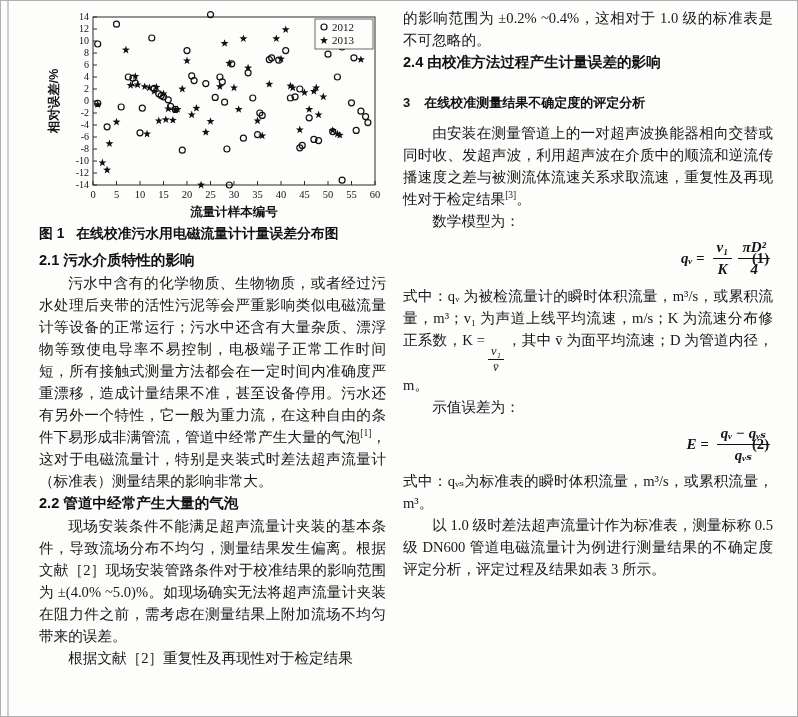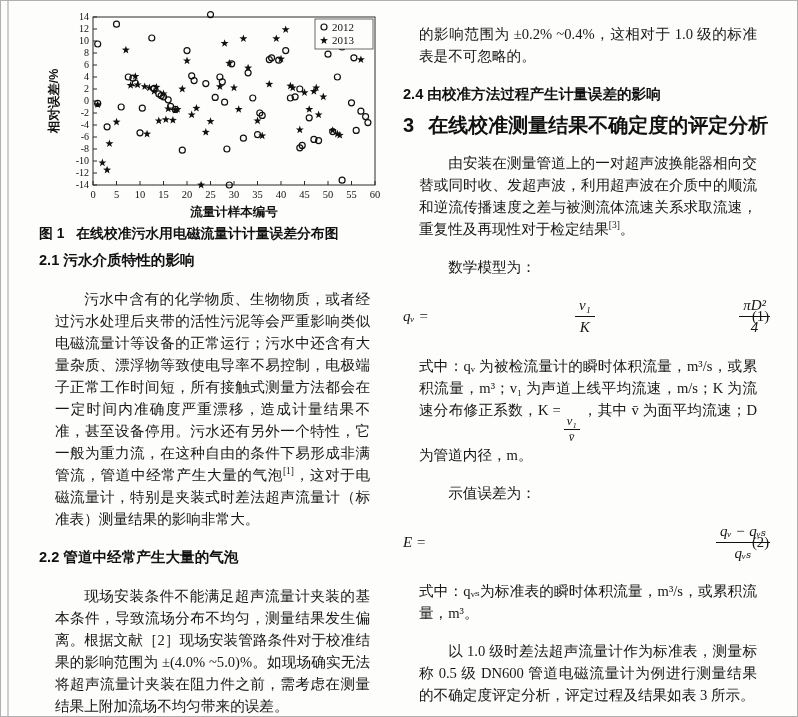--- a/index.html
+++ b/index.html
@@ -7,39 +7,40 @@
     width:798px;height:717px;box-sizing:border-box;
     background:#fdfdfc;border:1px solid #b0b0b0;
     overflow:hidden;display:flex;gap:17px;
     padding:6px 24px 0 38px;
     font-family:"Liberation Serif","DejaVu Serif",serif;
     color:#161616;position:relative;
   }
   .scan-edge{position:absolute;left:6px;top:0;bottom:0;width:2px;background:#cfcfcf;}
   .col-left{width:347px;flex:none;}
   .col-right{flex:1;min-width:0;}
-  p{margin:16px;font-size:14.6px;line-height:22px;text-align:justify;}
+  p{margin:0;font-size:14.6px;line-height:22px;text-align:justify;}
   .indent{text-indent:2em;}
   h3,h4{margin:0;font-family:"Liberation Sans","DejaVu Sans",sans-serif;color:#111;}
   h4{font-size:14.6px;line-height:23px;font-weight:700;}
-  h3{font-size:20px;line-height:22px;font-weight:700;margin:8px 0 8px 0;}
+  h3{font-size:13px;line-height:22px;font-weight:700;margin:18px 0 8px 0;}
   .hno{margin-right:4px;}
   h3 .hno{margin-right:14px;}
   figure{margin:0 0 6px 0;}
   #chart{display:block;margin-left:8px;}
   figcaption{
     font-family:"Liberation Sans","DejaVu Sans",sans-serif;
     font-weight:700;font-size:13.8px;text-align:left;margin-top:4px;color:#111;
   }
   .cap-label{margin-right:12px;}
   sup.ref{font-size:9.5px;line-height:0;vertical-align:super;}
   .eq{
-    display:flex;justify-content:space-between;align-items:center;
-    margin:18px 0;position:relative;font-size:15px;
+    display:flex;justify-content:flex-end;align-items:center;
+    margin:6px 0;position:relative;font-size:15px;
     font-style:italic;
+    font-weight:bold;
   }
   .eq .lhs{margin-right:5px;}
   .frac{display:inline-flex;flex-direction:column;align-items:center;margin:0 3px;line-height:1.25;}
   .frac .fn{border-bottom:1px solid #111;padding:0 4px 1px 4px;}
   .frac .fd{padding-top:1px;}
   .eqnum{position:absolute;right:4px;font-style:normal;font-size:14.6px;}
   .ifrac{
     display:inline-flex;flex-direction:column;align-items:center;
     vertical-align:-0.85em;font-size:12.5px;line-height:1.15;margin:0 3px;font-style:italic;
   }

